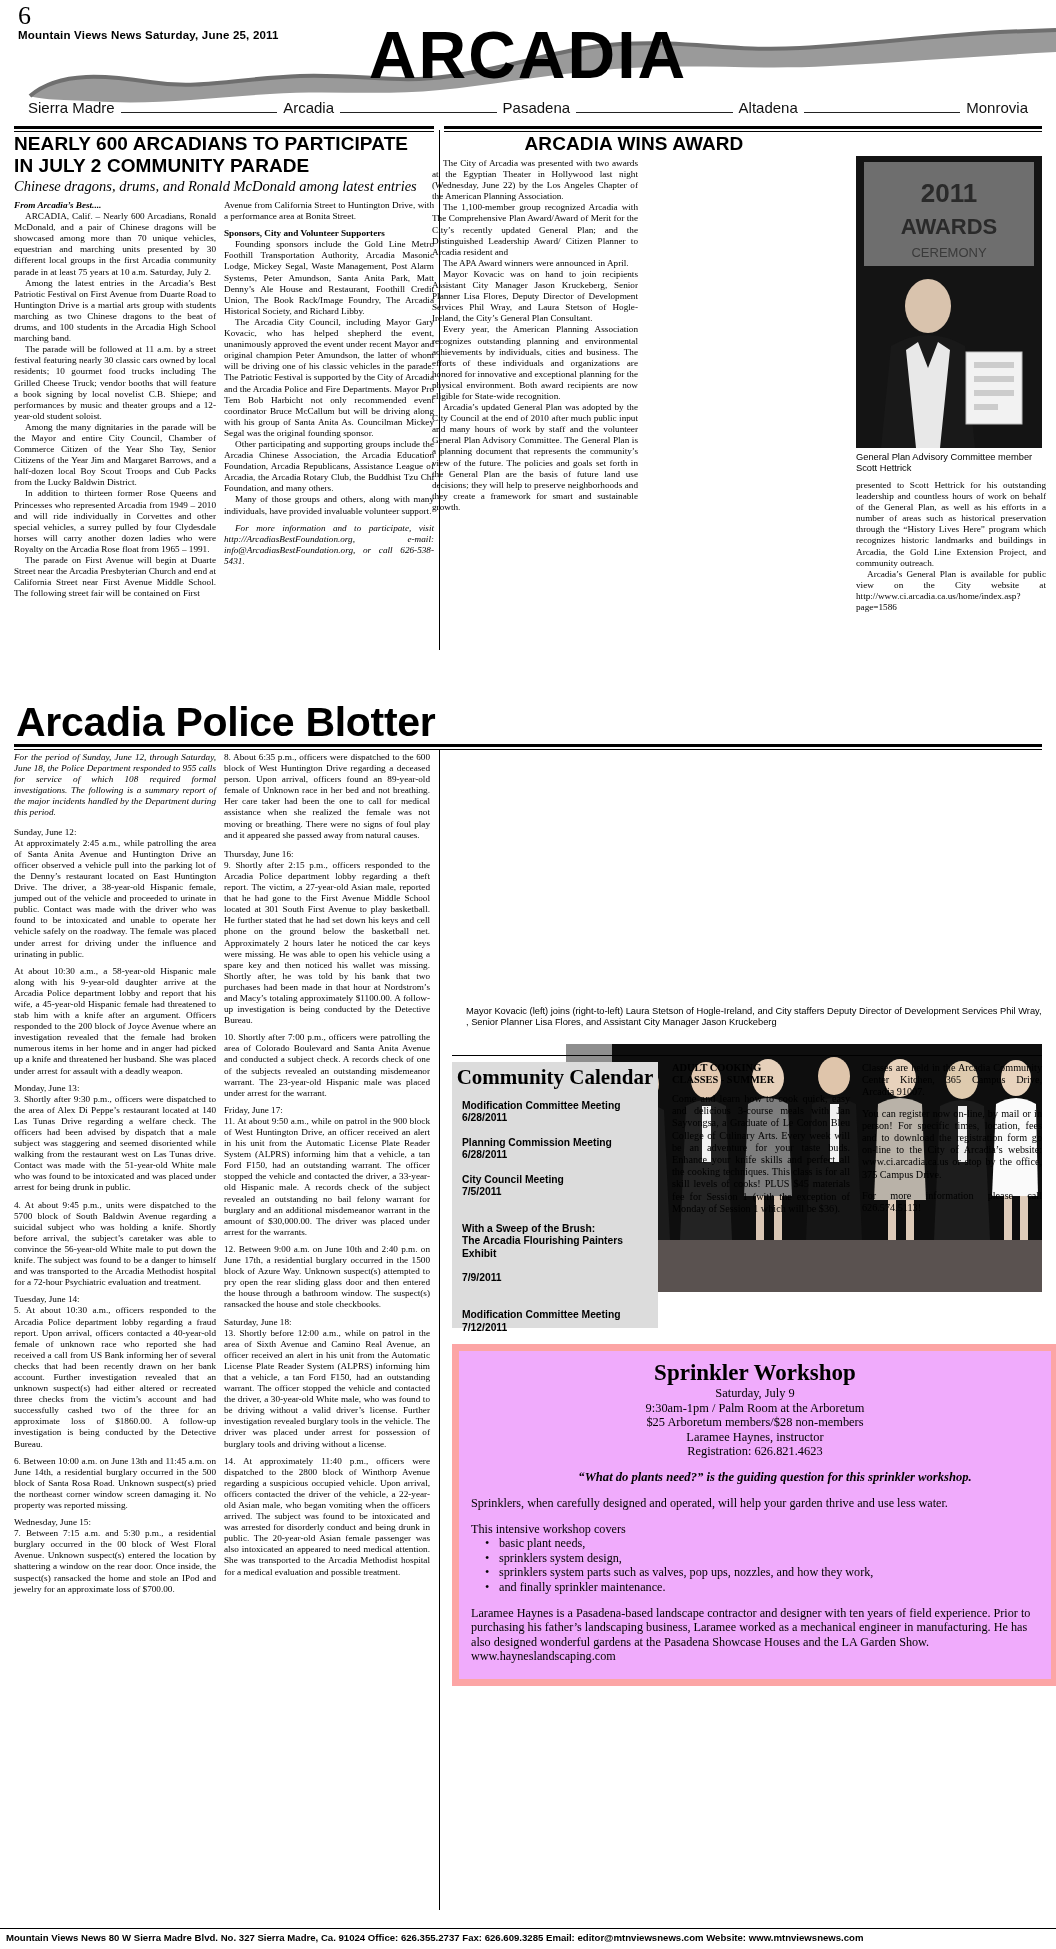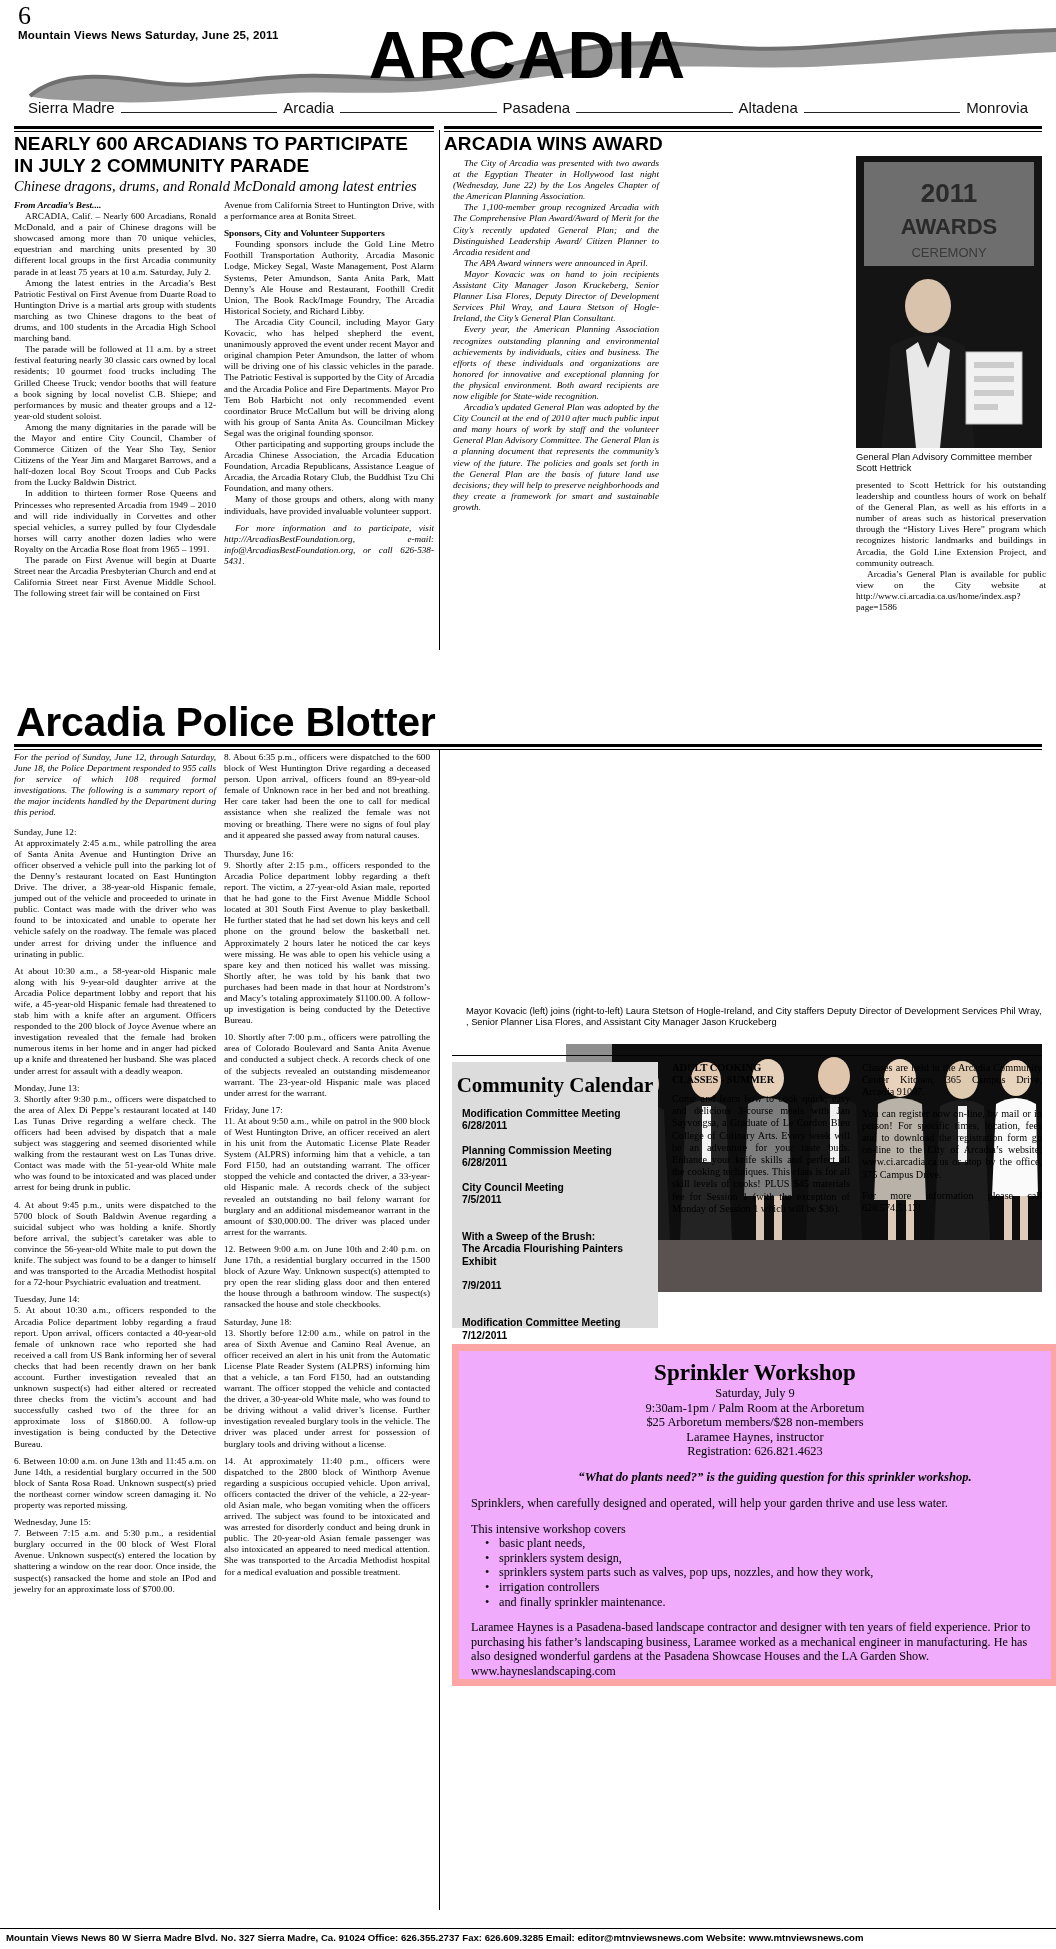--- a/index.html
+++ b/index.html
@@ -121,23 +121,23 @@
     <p>Founding sponsors include the Gold Line Metro Foothill Transportation Authority, Arcadia Masonic Lodge, Mickey Segal, Waste Management, Post Alarm Systems, Peter Amundson, Santa Anita Park, Matt Denny’s Ale House and Restaurant, Foothill Credit Union, The Book Rack/Image Foundry, The Arcadia Historical Society, and Richard Libby.</p>
     <p>The Arcadia City Council, including Mayor Gary Kovacic, who has helped shepherd the event, unanimously approved the event under recent Mayor and original champion Peter Amundson, the latter of whom will be driving one of his classic vehicles in the parade. The Patriotic Festival is supported by the City of Arcadia and the Arcadia Police and Fire Departments. Mayor Pro Tem Bob Harbicht not only recommended event coordinator Bruce McCallum but will be driving along with his group of Santa Anita As. Councilman Mickey Segal was the original founding sponsor.</p>
     <p>Other participating and supporting groups include the Arcadia Chinese Association, the Arcadia Education Foundation, Arcadia Republicans, Assistance League of Arcadia, the Arcadia Rotary Club, the Buddhist Tzu Chi Foundation, and many others.</p>
     <p>Many of those groups and others, along with many individuals, have provided invaluable volunteer support.</p>
     <p style="height:6px;"></p>
     <p class="ital" style="text-indent:11px;">For more information and to participate, visit http://ArcadiasBestFoundation.org, e-mail: info@ArcadiasBestFoundation.org, or call 626-538-5431.</p>
   </div>
 
   <div class="vline" style="left:439px;top:130px;height:520px;"></div>
 
-  <div class="abs sec-head" style="left:444px;top:133px;width:380px;">ARCADIA WINS AWARD</div>
-
-  <div class="abs col-text" style="left:453px;top:158px;width:206px;font-style:italic;">
+  <div class="abs sec-head" style="left:444px;top:133px;width:380px;text-align:center;">ARCADIA WINS AWARD</div>
+
+  <div class="abs col-text" style="left:432px;top:158px;width:206px;">
     <p>The City of Arcadia was presented with two awards at the Egyptian Theater in Hollywood last night (Wednesday, June 22) by the Los Angeles Chapter of the American Planning Association.</p>
     <p>The 1,100-member group recognized Arcadia with The Comprehensive Plan Award/Award of Merit for the City’s recently updated General Plan; and the Distinguished Leadership Award/ Citizen Planner to Arcadia resident and</p>
     <p>The APA Award winners were announced in April.</p>
     <p>Mayor Kovacic was on hand to join recipients Assistant City Manager Jason Kruckeberg, Senior Planner Lisa Flores, Deputy Director of Development Services Phil Wray, and Laura Stetson of Hogle-Ireland, the City’s General Plan Consultant.</p>
     <p>Every year, the American Planning Association recognizes outstanding planning and environmental achievements by individuals, cities and business. The efforts of these individuals and organizations are honored for innovative and exceptional planning for the physical environment. Both award recipients are now eligible for State-wide recognition.</p>
     <p>Arcadia’s updated General Plan was adopted by the City Council at the end of 2010 after much public input and many hours of work by staff and the volunteer General Plan Advisory Committee. The General Plan is a planning document that represents the community’s view of the future. The policies and goals set forth in the General Plan are the basis of future land use decisions; they will help to preserve neighborhoods and they create a framework for smart and sustainable growth.</p>
   </div>
 
   <div class="abs col-text" style="left:658px;top:158px;width:190px;">
     <p style="visibility:hidden;height:0;overflow:hidden;">The City of Arcadia was presented with two awards at the Egyptian Theater in Hollywood last night (Wednesday, June 22) by the Los Angeles Chapter of the American Planning Association.</p>
@@ -258,21 +258,21 @@
         <rect x="438" y="152" width="8" height="44" fill="#decbb9"></rect>
         <rect x="454" y="152" width="8" height="44" fill="#decbb9"></rect>
       </g>
     </svg>
   </div>
   <div class="abs cap" style="left:466px;top:1006px;width:580px;">Mayor Kovacic (left) joins (right-to-left) Laura Stetson of Hogle-Ireland, and City staffers Deputy Director of Development Services Phil Wray, , Senior Planner Lisa Flores, and Assistant City Manager Jason Kruckeberg</div>
 
   <div class="abs hr-thin" style="left:452px;top:1055px;width:590px;"></div>
 
   <div class="abs cal-box" style="left:452px;top:1062px;width:206px;height:266px;">
-    <div class="cal-title" style="padding-top:8px;text-align:center;">Community Calendar</div>
+    <div class="cal-title" style="padding-top:0;text-align:center;">Community Calendar</div>
     <div style="padding:8px 10px 0 10px;">
       <div class="cal-item" style="margin-bottom:12px;">
         <div>Modification Committee Meeting</div>
         <div>6/28/2011</div>
       </div>
       <div class="cal-item" style="margin-bottom:12px;">
         <div>Planning Commission Meeting</div>
         <div>6/28/2011</div>
       </div>
       <div class="cal-item" style="margin-bottom:12px;">
@@ -308,21 +308,20 @@
     <div class="spr-line">9:30am-1pm / Palm Room at the Arboretum</div>
     <div class="spr-line">$25 Arboretum members/$28 non-members</div>
     <div class="spr-line">Laramee Haynes, instructor</div>
     <div class="spr-line" style="margin-bottom:11px;">Registration: 626.821.4623</div>
     <div class="spr-q" style="margin-bottom:11px;padding-left:40px;">“What do plants need?” is the guiding question for this sprinkler workshop.</div>
     <div class="spr-p" style="padding:0 12px;margin-bottom:11px;">Sprinklers, when carefully designed and operated, will help your garden thrive and use less water.</div>
     <div class="spr-p" style="padding:0 12px;">This intensive workshop covers</div>
     <div class="spr-li"><span class="bullet">•</span><span>basic plant needs,</span></div>
     <div class="spr-li"><span class="bullet">•</span><span>sprinklers system design,</span></div>
     <div class="spr-li"><span class="bullet">•</span><span>sprinklers system parts such as valves, pop ups, nozzles, and how they work,</span></div>
-    <div class="spr-li"><span class="bullet">•</span><span>irrigation controllers</span></div>
     <div class="spr-li" style="margin-bottom:11px;"><span class="bullet">•</span><span>and finally sprinkler maintenance.</span></div>
     <div class="spr-p" style="padding:0 12px;">Laramee Haynes is a Pasadena-based landscape contractor and designer with ten years of field experience. Prior to purchasing his father’s landscaping business, Laramee worked as a mechanical engineer in manufacturing. He has also designed wonderful gardens at the Pasadena Showcase Houses and the LA Garden Show.  www.hayneslandscaping.com</div>
   </div>
 
   <div class="footer">
     <div class="footer-in">Mountain Views News  80 W Sierra Madre Blvd.  No. 327  Sierra Madre, Ca.  91024  Office:  626.355.2737  Fax:  626.609.3285  Email: editor@mtnviewsnews.com  Website:  www.mtnviewsnews.com</div>
   </div>
 
 </div>
 

